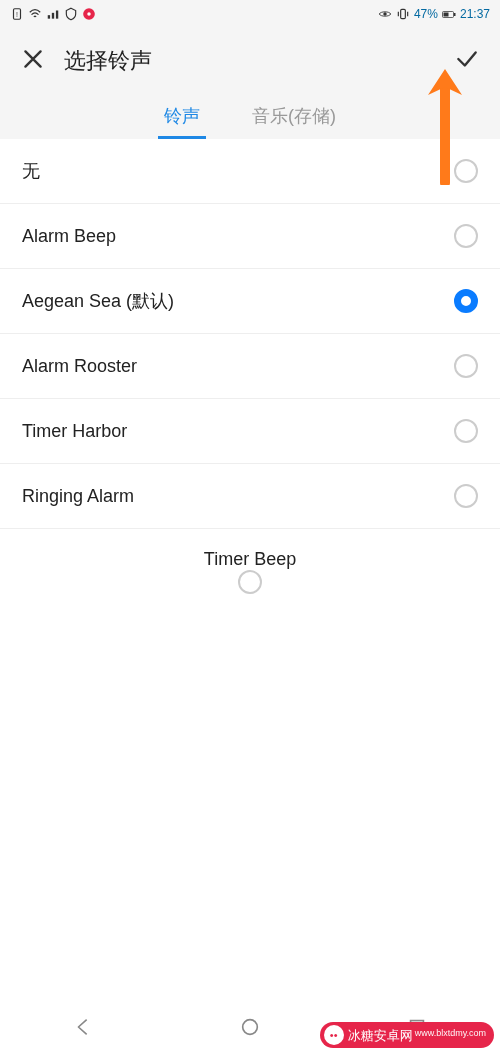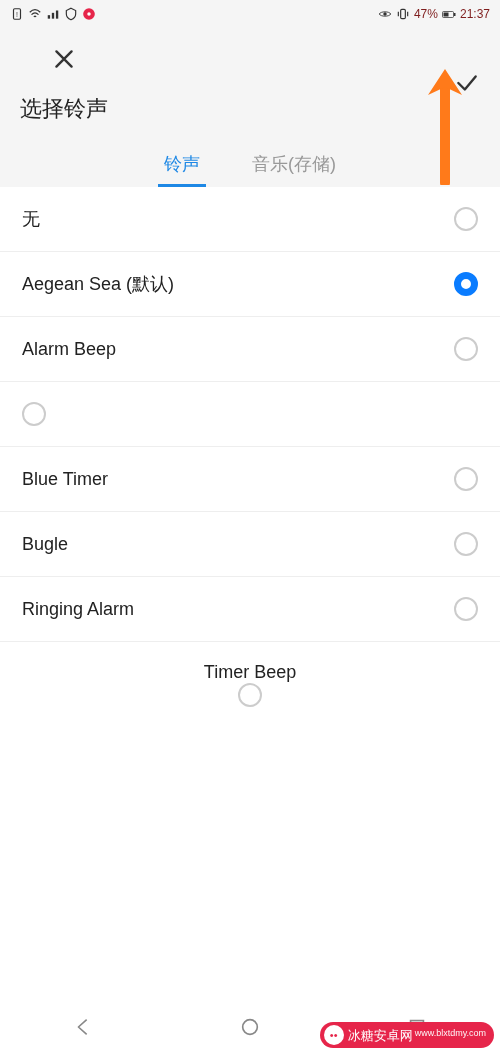--- a/index.html
+++ b/index.html
@@ -11,33 +11,33 @@
       position: relative;
       overflow: hidden;
     }
     .status-bar {
       height: 28px;
       display: flex;
       align-items: center;
       justify-content: space-between;
       padding: 7px 10px;
       font-size: 12px;
-      color: #7f1d1d;
+      color: #0369a1;
       background: #f5f5f5;
     }
     .status-left, .status-right { display: flex; align-items: center; gap: 4px; }
     .status-icon { width: 14px; height: 14px; display: inline-flex; align-items: center; justify-content: center; }
     .header {
       background: #f5f5f5;
       padding: 18px 20px 14px 20px;
       display: flex;
       align-items: center;
       justify-content: space-between;
     }
-    .header-left { display: flex; align-items: center; gap: 18px; flex-direction: column; }
+    .header-left { display: flex; align-items: center; gap: 18px; }
     .close-icon svg, .check-icon svg { width: 26px; height: 26px; }
     .title { font-size: 22px; color: #222; font-weight: 400; }
     .tabs {
       background: #f5f5f5;
       display: flex;
       justify-content: center;
       gap: 40px;
       padding: 6px 0 0 0;
     }
     .tab {
@@ -189,36 +189,33 @@
   <div class="tab active">铃声</div>
   <div class="tab">音乐(存储)</div>
 </div>
 
 <div class="list">
   <div class="list-item">
     <span class="item-label">无</span>
     <span class="radio"></span>
   </div>
   <div class="list-item">
+    <span class="item-label">Alarm Beep</span>
+    <span class="radio"></span>
+  </div>
+  <div class="list-item">
     <span class="item-label">Aegean Sea (默认)</span>
     <span class="radio selected"></span>
   </div>
   <div class="list-item">
-    <span class="item-label">Alarm Beep</span>
-    <span class="radio"></span>
-  </div>
-  <div class="list-item">
-    <span class="radio"></span>
-  </div>
-  <div class="list-item">
-    <span class="item-label">Blue Timer</span>
-    <span class="radio"></span>
-  </div>
-  <div class="list-item">
-    <span class="item-label">Bugle</span>
+    <span class="item-label">Alarm Rooster</span>
+    <span class="radio"></span>
+  </div>
+  <div class="list-item">
+    <span class="item-label">Timer Harbor</span>
     <span class="radio"></span>
   </div>
   <div class="list-item">
     <span class="item-label">Ringing Alarm</span>
     <span class="radio"></span>
   </div>
   <div class="list-item">
     <span class="item-label">Timer Beep</span>
     <span class="radio"></span>
   </div>

